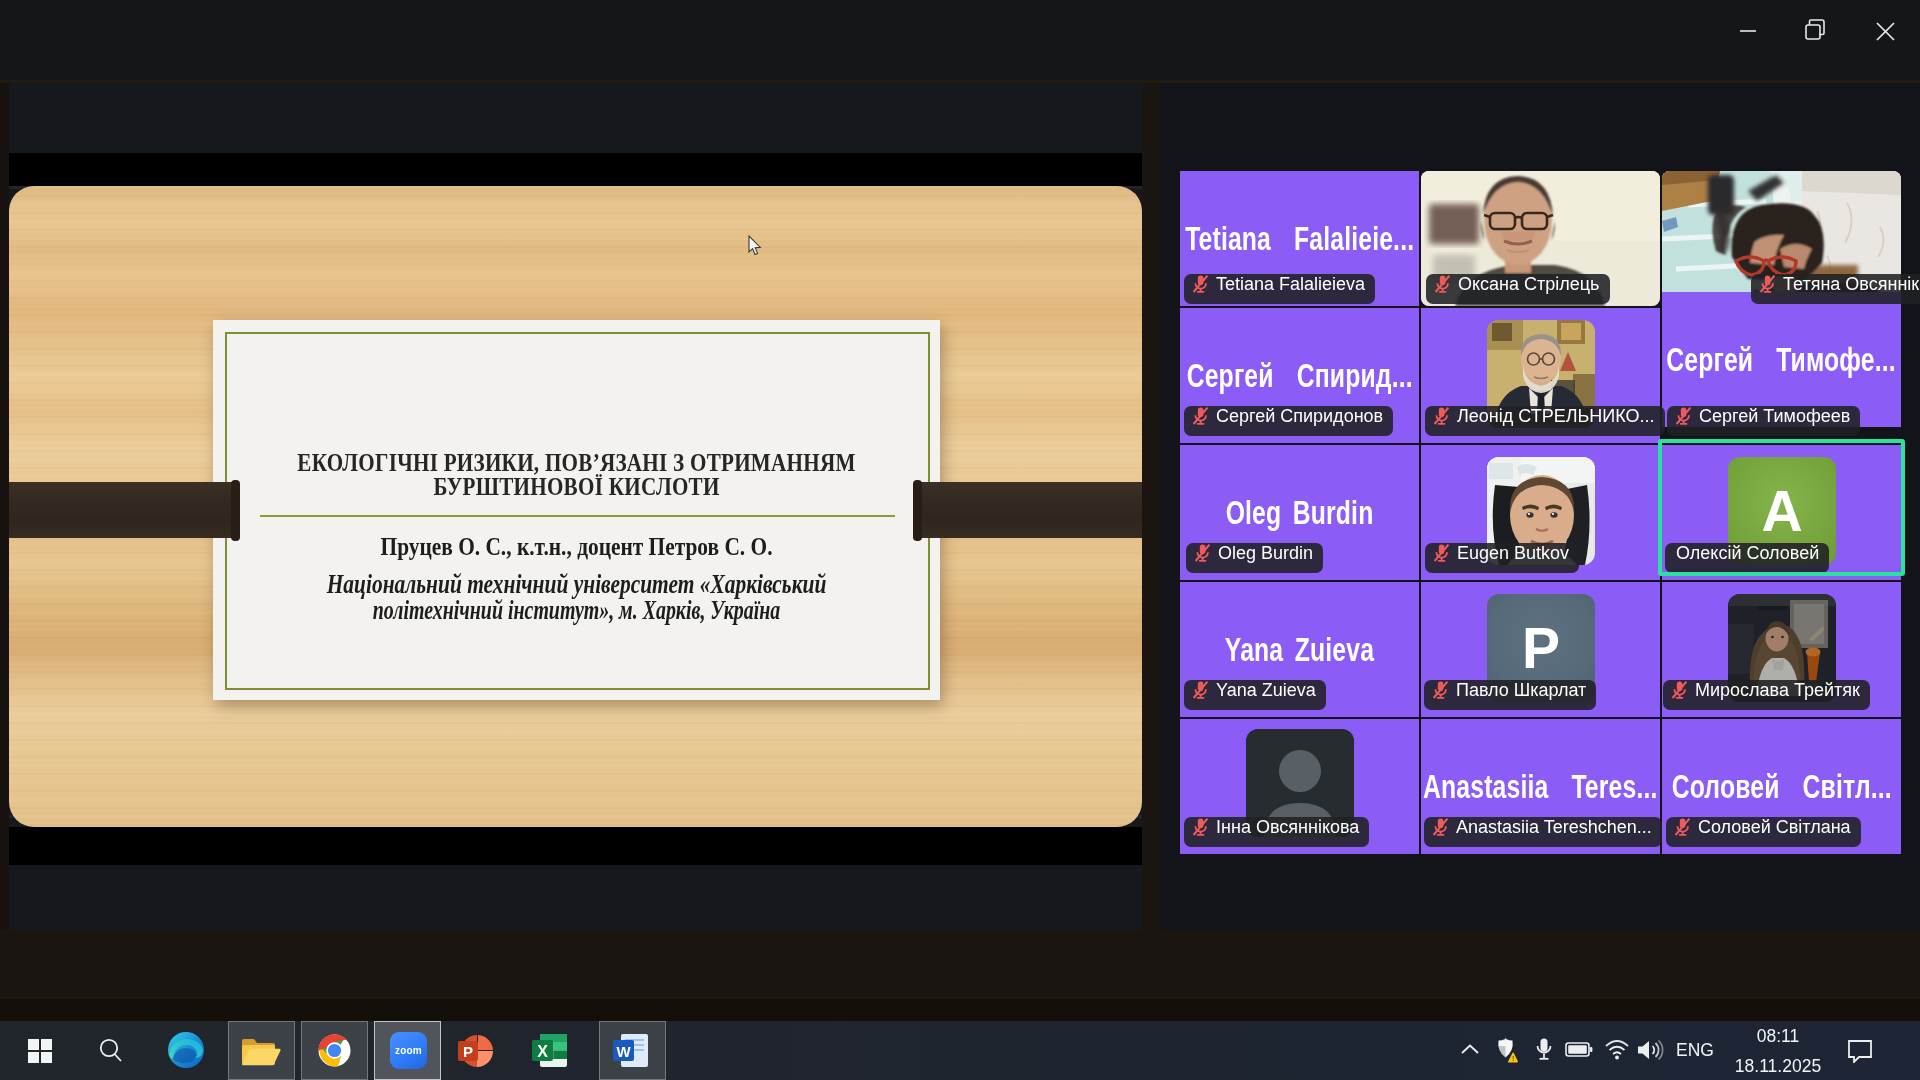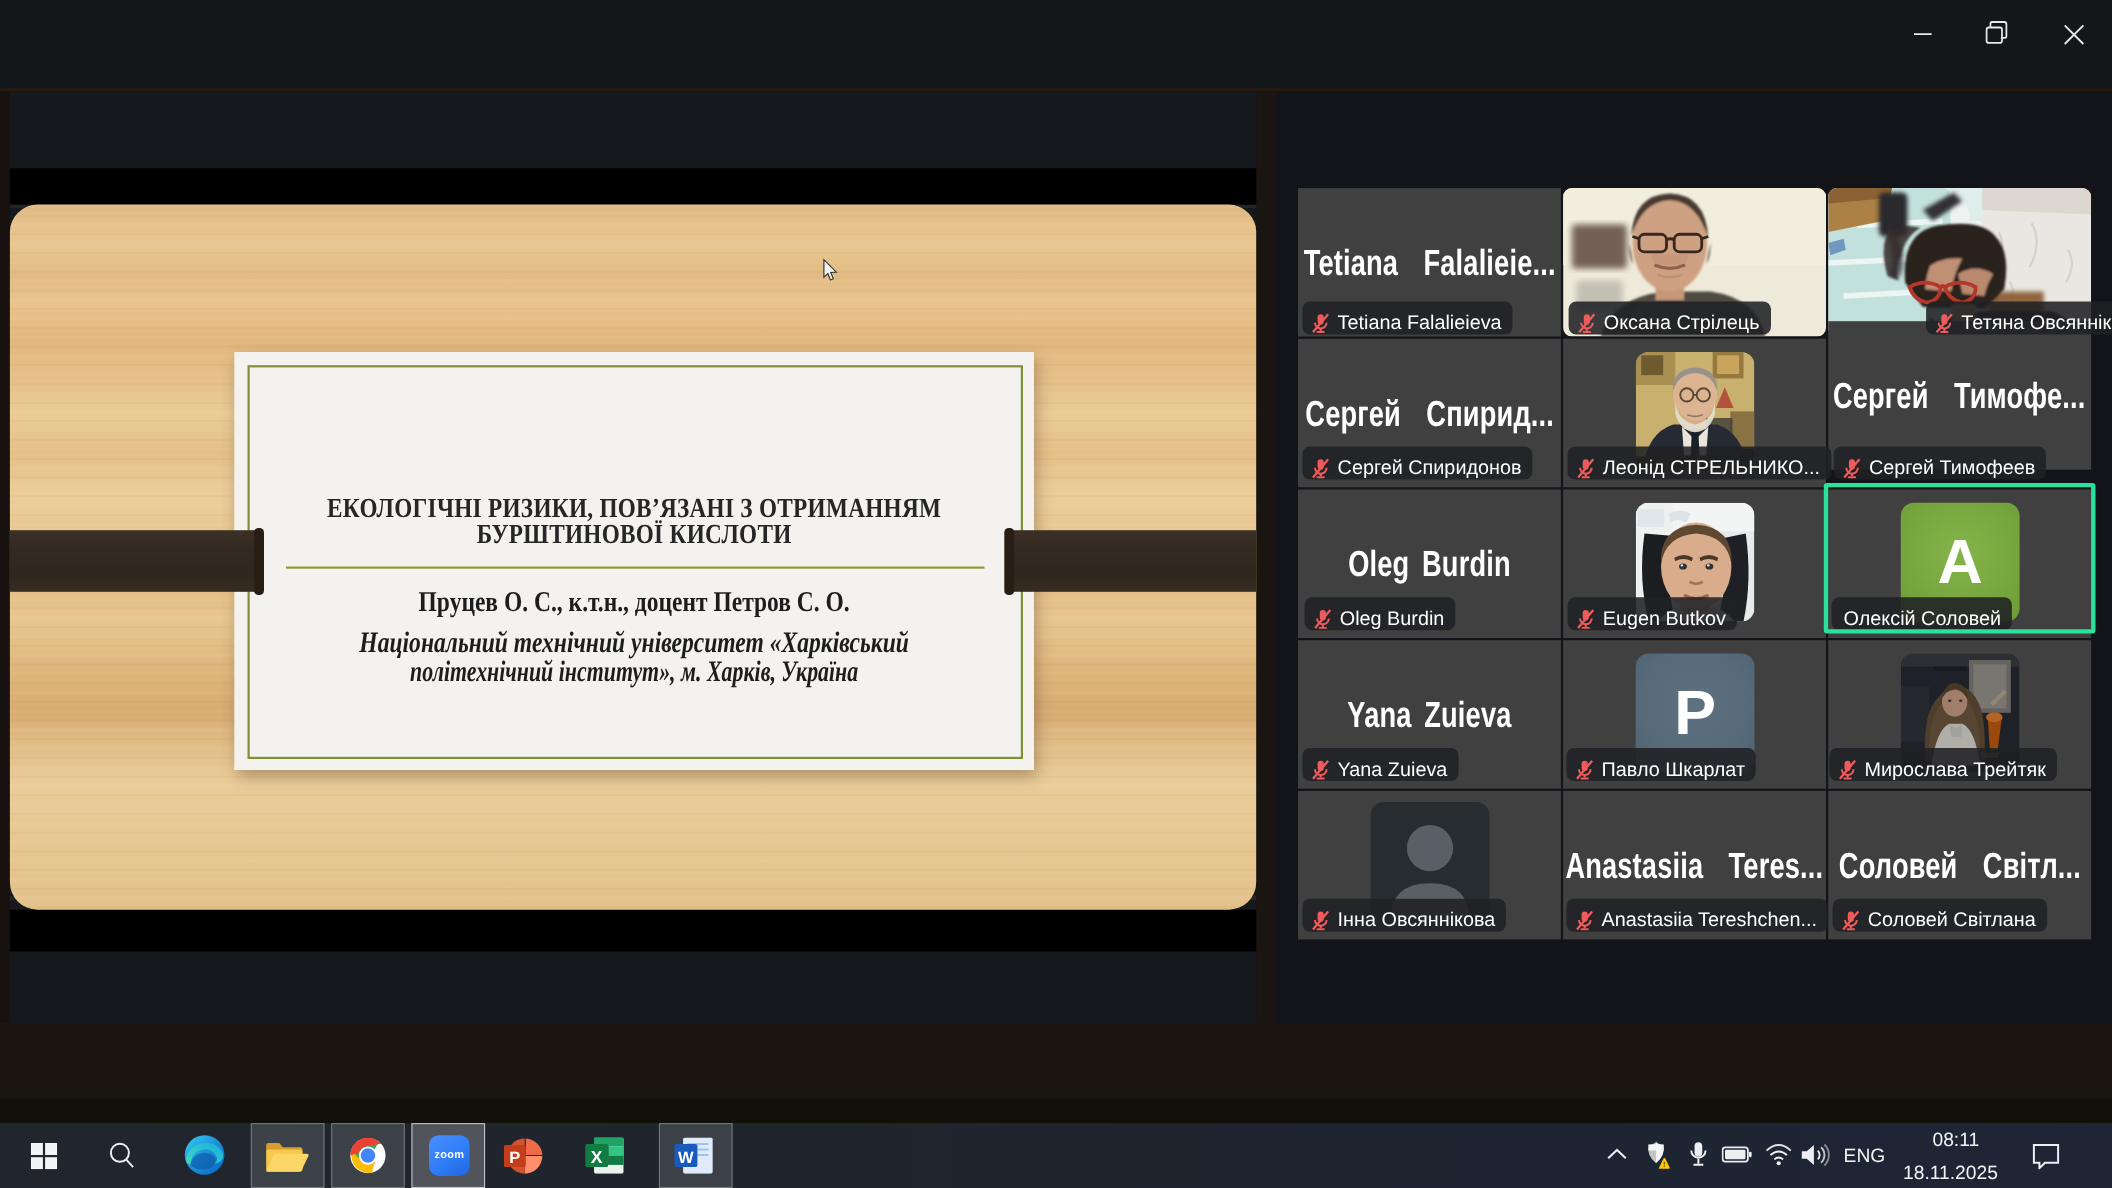--- a/index.html
+++ b/index.html
@@ -43,27 +43,27 @@
     font-family:"Liberation Serif",serif;font-weight:bold;font-size:25px;line-height:24px;
     color:#262626;letter-spacing:.3px;}
   #cardRule{left:47px;top:195px;width:635px;height:2px;background:#8a9c35;}
   #cardAuthor{left:0;top:212px;width:727px;text-align:center;transform:scaleX(.822);
     font-family:"Liberation Serif",serif;font-weight:bold;font-size:26px;color:#1d1d1d;}
   .inst{position:absolute;left:0;width:727px;text-align:center;
     font-family:"Liberation Serif",serif;font-weight:bold;font-style:italic;font-size:27px;
     color:#1d1d1d;}
   
   #panel{left:1160px;top:83px;width:760px;height:847px;background:#131419;}
-  .tile{position:absolute;width:239px;height:135px;background:#404040;}
+  .tile{position:absolute;width:239px;height:135px;background:#8b5cf6;}
   .bigname{position:absolute;left:0;top:0;width:100%;height:100%;
     display:flex;align-items:center;justify-content:center;
     color:#fff;font-size:33px;font-weight:bold;word-spacing:6px;letter-spacing:.2px;white-space:nowrap;}
   .bigname span{display:inline-block;transform:scaleX(.75);}
   .label{position:absolute;height:30px;background:rgba(32,33,36,.88);border-radius:7px;
-    display:inline-flex;align-items:flex-end;padding:0 10px 0 8px;gap:7px;
+    display:inline-flex;align-items:flex-start;padding:0 10px 0 8px;gap:7px;
     color:#fff;font-size:18px;white-space:nowrap;}
   .label.noicon{padding-left:11px;}
   .avatar{position:absolute;width:108px;height:108px;border-radius:12px;overflow:hidden;}
   .letter{position:absolute;left:0;top:0;width:100%;height:100%;display:flex;
     align-items:center;justify-content:center;color:#fff;font-size:57px;font-weight:bold;}
   #selbox{left:1658px;top:439px;width:239px;height:129px;border:4px solid #2ae29c;border-radius:3px;}
   
   #taskbar{left:0;top:1021px;width:1920px;height:59px;
     background:linear-gradient(90deg,#21262d 0%,#20252d 40%,#1d2532 70%,#1e2636 100%);}
   .tbtn{position:absolute;top:0;width:67px;height:59px;background:rgba(255,255,255,.13);
@@ -523,16 +523,16 @@
   <circle cx="13" cy="18.5" r="1.9" fill="#eceeef"></circle>
 </svg>
 <svg class="abs" style="left:1636px;top:1038px" width="28" height="24" viewBox="0 0 28 24">
   <path d="M2 8.5 h4.5 L13 3 v18 L6.5 15.5 H2 Z" fill="#eceeef"></path>
   <path d="M16.5 8 a5.5 5.5 0 0 1 0 8" fill="none" stroke="#eceeef" stroke-width="1.7"></path>
   <path d="M19.5 5 a9.5 9.5 0 0 1 0 14" fill="none" stroke="#eceeef" stroke-width="1.7" opacity=".8"></path>
   <path d="M22.5 2.5 a13 13 0 0 1 0 19" fill="none" stroke="#eceeef" stroke-width="1.7" opacity=".5"></path>
 </svg>
 <div class="abs tray" style="left:1676px;top:1040px;font-size:17.5px;color:#f2f4f5">ENG</div>
 <div class="abs tray" style="left:1738px;top:1026px;width:80px;text-align:center;font-size:17.5px;color:#f2f4f5">08:11</div>
-<div class="abs tray" style="left:1730px;top:1056px;width:96px;font-size:17.5px;color:#f2f4f5">18.11.2025</div>
+<div class="abs tray" style="left:1730px;top:1056px;width:96px;text-align:center;font-size:17.5px;color:#f2f4f5">18.11.2025</div>
 <svg class="abs" style="left:1847px;top:1039px" width="26" height="24" viewBox="0 0 26 24">
   <path d="M2 2 h22 v16 h-12 l-5 5 v-5 h-5 Z" fill="none" stroke="#eceeef" stroke-width="1.8"></path>
 </svg>
 
 </body></html>

